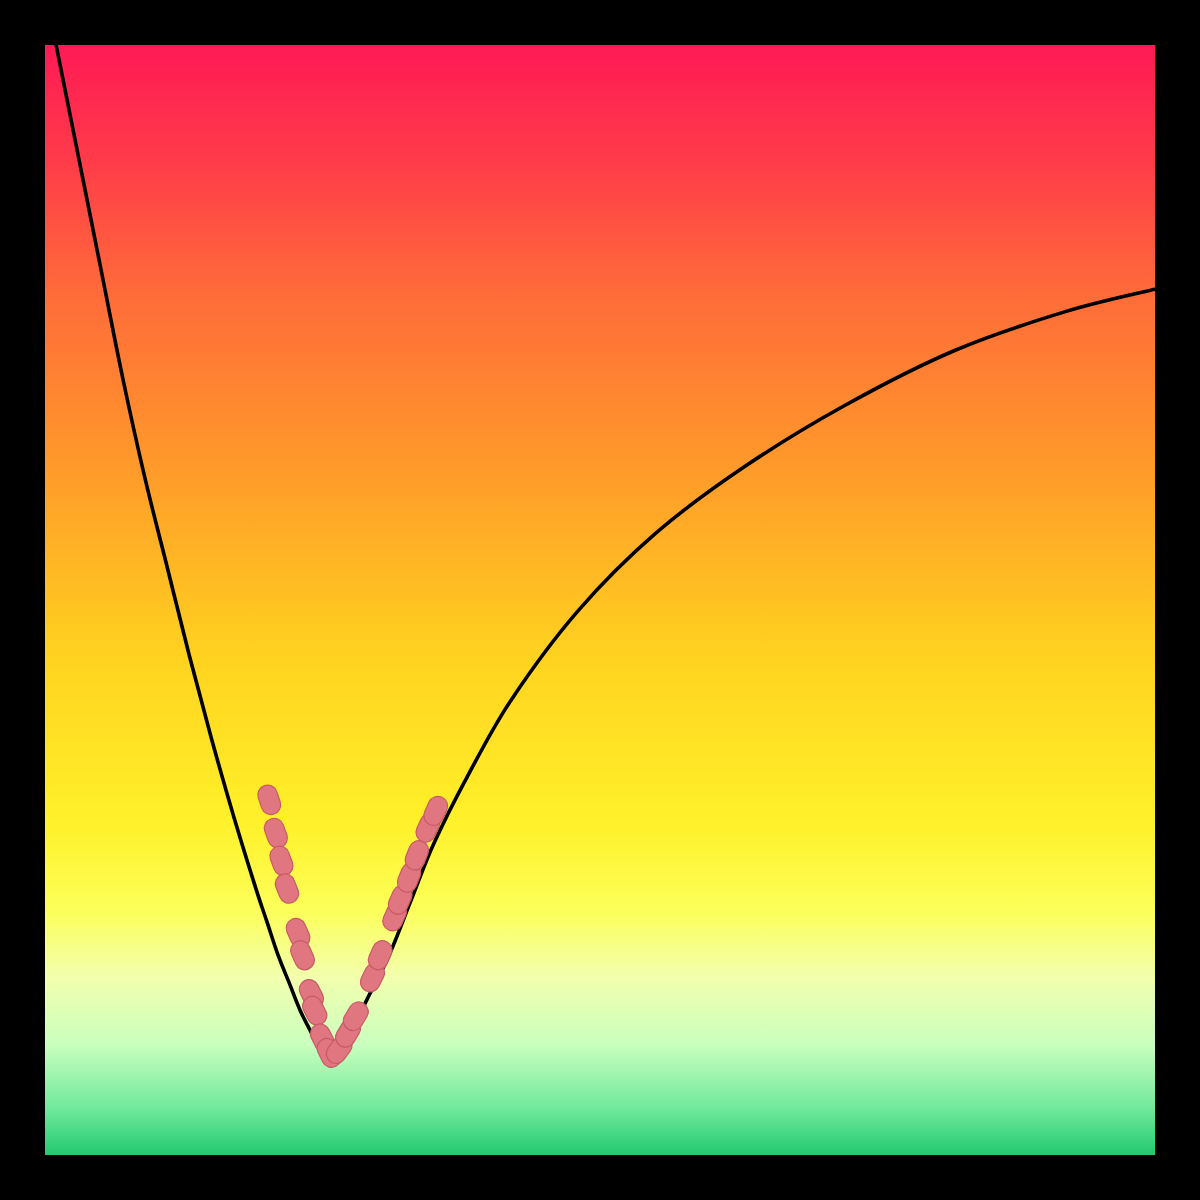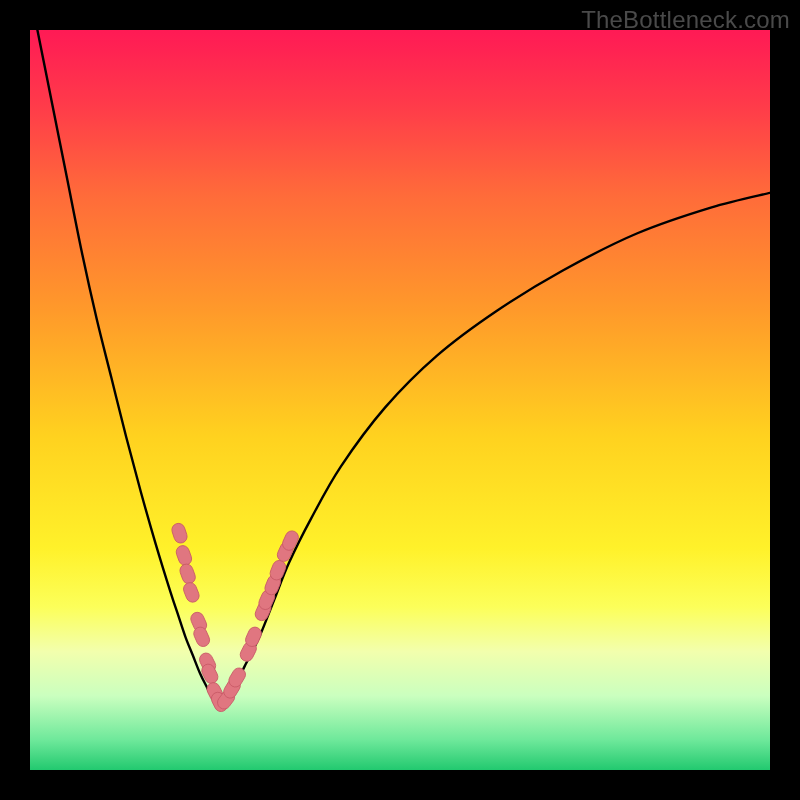--- a/index.html
+++ b/index.html
@@ -80,14 +80,13 @@
           <rect x="213.48" y="600.3" width="20" height="13" rx="6.5" ry="6.5" fill="#e07680" stroke="#c85a66" stroke-width="0.8" transform="rotate(-66.03751102542182 223.48 606.8)"></rect>
           <rect x="223.1" y="574.4" width="20" height="13" rx="6.5" ry="6.5" fill="#e07680" stroke="#c85a66" stroke-width="0.8" transform="rotate(-66.03751102542182 233.1 580.9)"></rect>
           <rect x="226.8" y="563.3" width="20" height="13" rx="6.5" ry="6.5" fill="#e07680" stroke="#c85a66" stroke-width="0.8" transform="rotate(-66.03751102542182 236.8 569.8)"></rect>
           <rect x="232.71999999999997" y="548.5" width="20" height="13" rx="6.5" ry="6.5" fill="#e07680" stroke="#c85a66" stroke-width="0.8" transform="rotate(-68.1985905136482 242.71999999999997 555)"></rect>
           <rect x="237.9" y="533.7" width="20" height="13" rx="6.5" ry="6.5" fill="#e07680" stroke="#c85a66" stroke-width="0.8" transform="rotate(-68.1985905136482 247.9 540.2)"></rect>
           <rect x="245.29999999999998" y="515.2" width="20" height="13" rx="6.5" ry="6.5" fill="#e07680" stroke="#c85a66" stroke-width="0.8" transform="rotate(-65.55604521958348 255.29999999999998 521.7)"></rect>
           <rect x="250.48000000000002" y="504.1" width="20" height="13" rx="6.5" ry="6.5" fill="#e07680" stroke="#c85a66" stroke-width="0.8" transform="rotate(-65.55604521958348 260.48 510.6)"></rect>
         </g>
     </svg>
   </div>
-  <div class="watermark">TheBottleneck.com</div>
 </div>
 
 </body></html>

